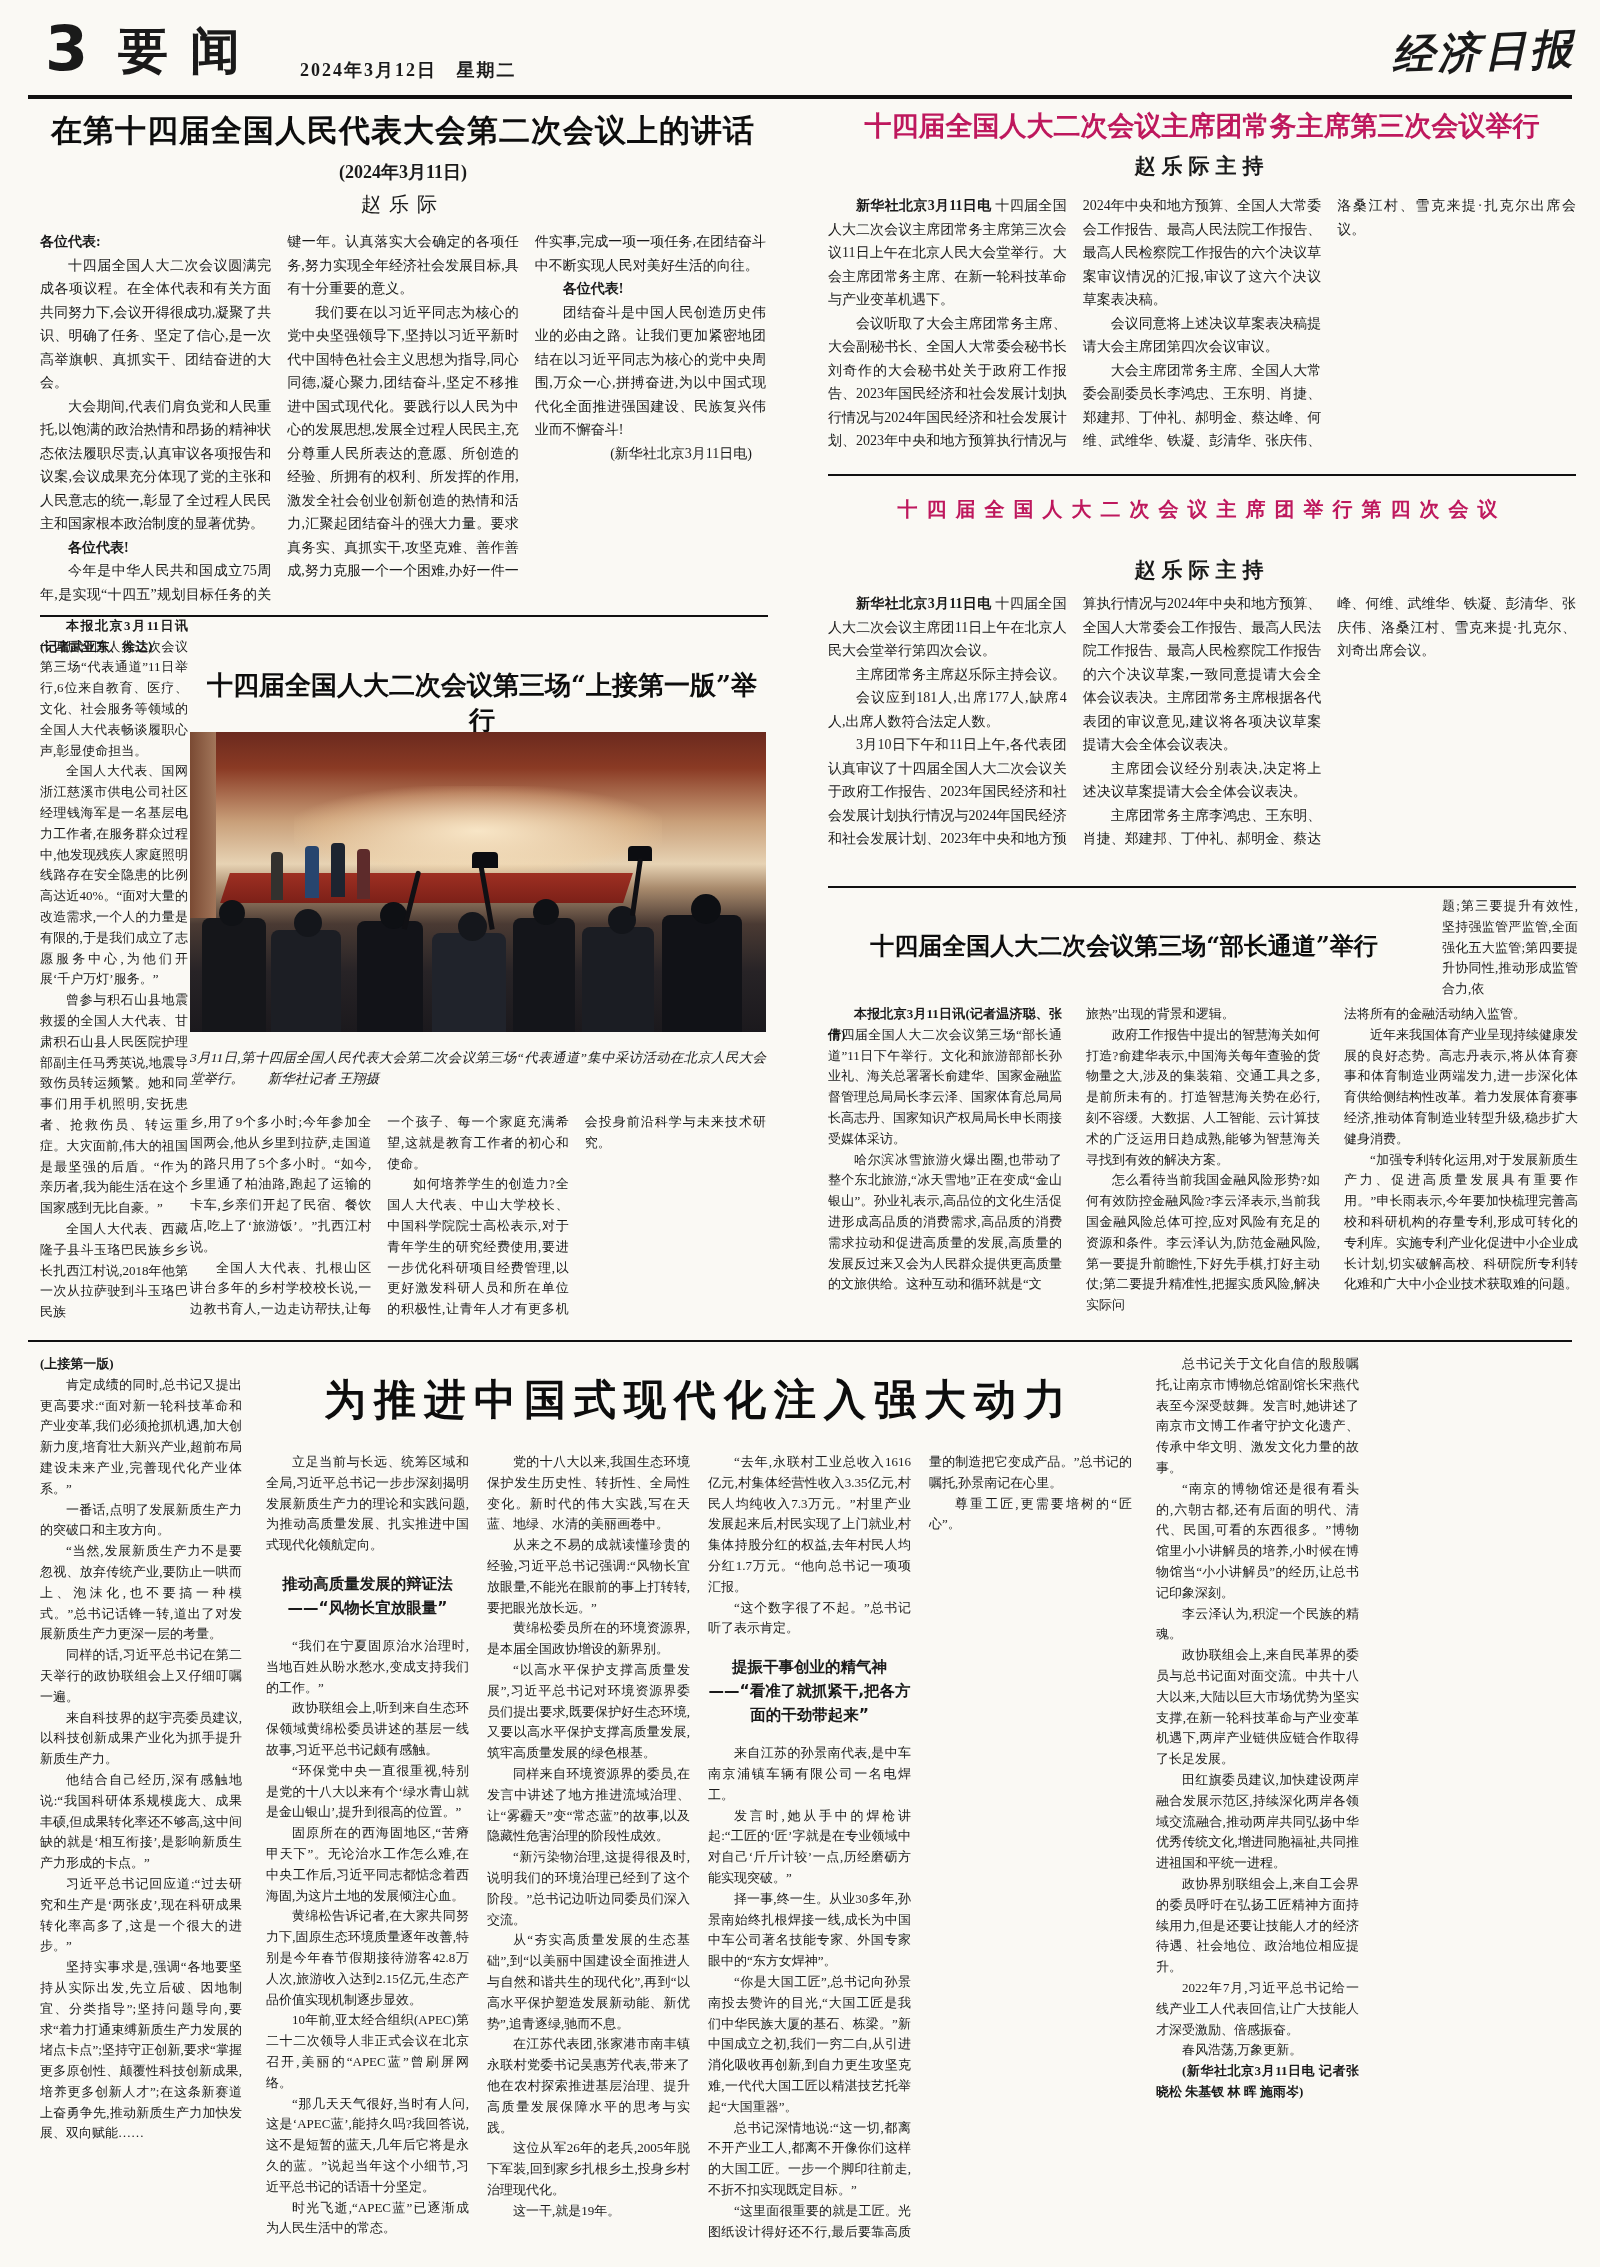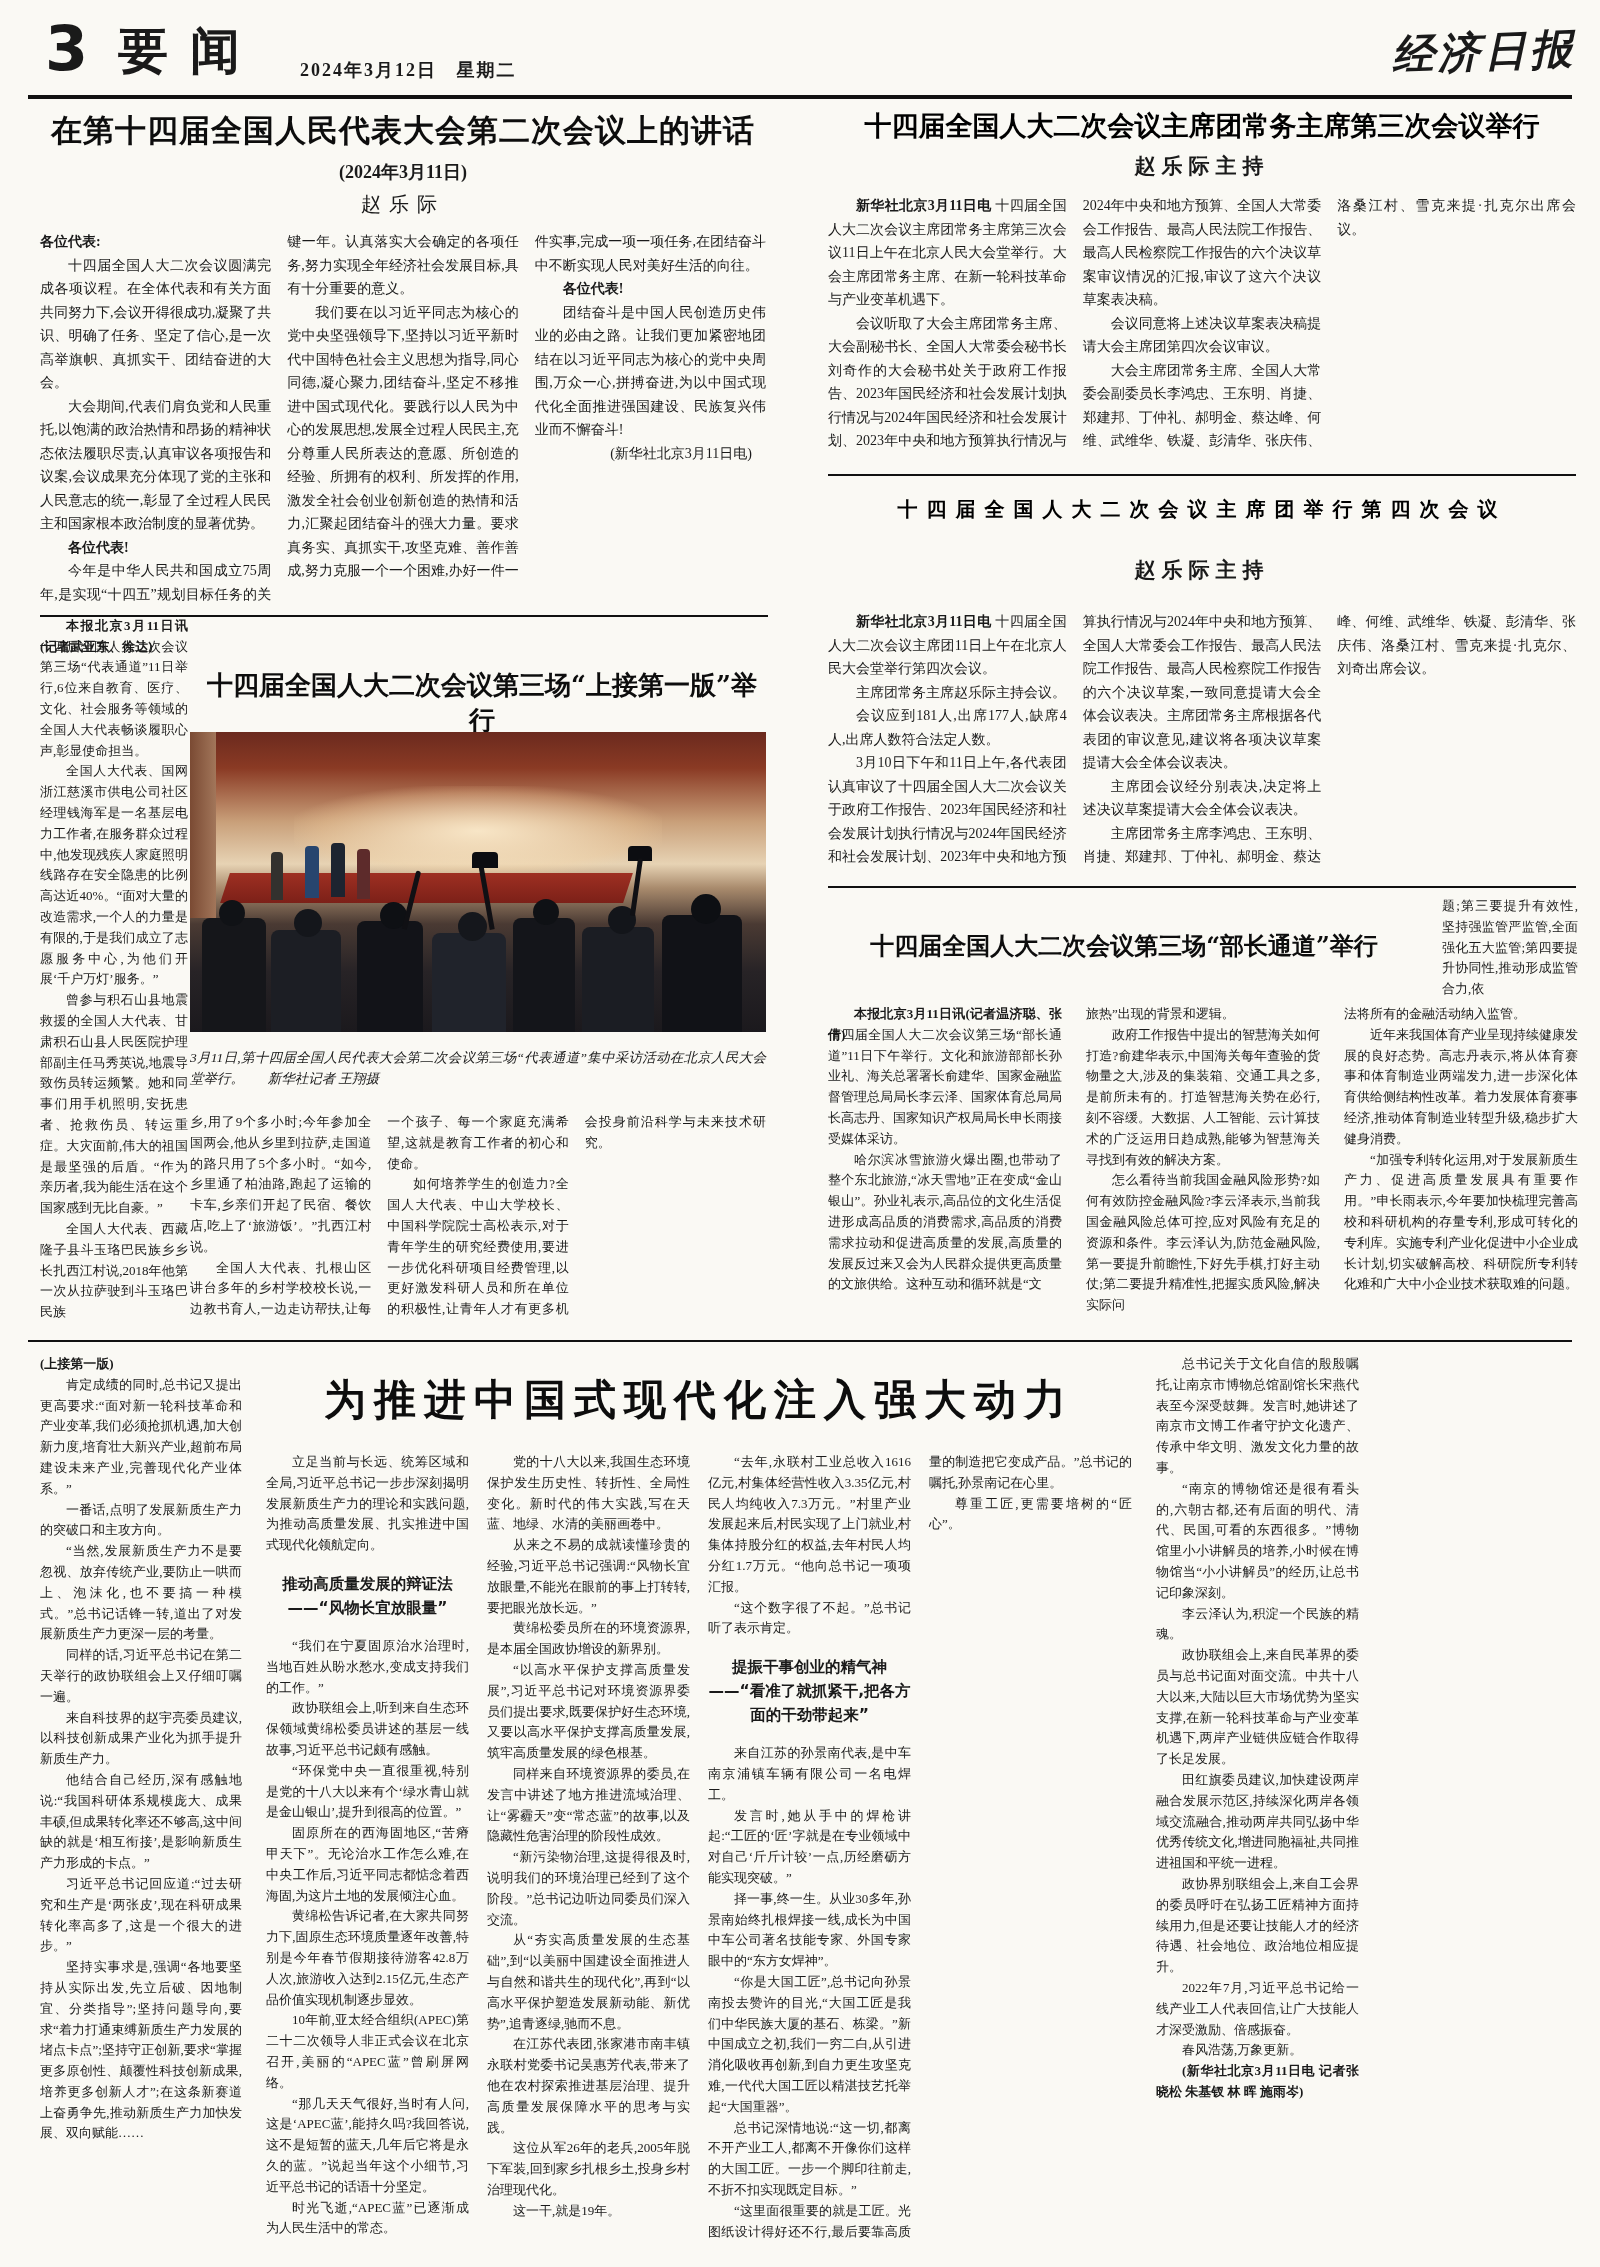--- a/index.html
+++ b/index.html
@@ -8,21 +8,21 @@
   .abs{position:absolute;}
   .rule{position:absolute;background:#111;}
   
   .pageno{font-family:"DejaVu Sans","Liberation Sans",sans-serif;font-weight:900;font-size:62px;line-height:1;}
   .section{font-weight:900;font-size:50px;letter-spacing:22px;line-height:1;font-family:"DejaVu Serif",serif;}
   .eddate{font-size:18px;font-weight:bold;letter-spacing:2px;}
   .masthead{font-style:italic;font-weight:900;font-size:42px;letter-spacing:4px;transform:rotate(-2deg);
             font-family:"DejaVu Serif",serif;}
   
   .h-serif{font-family:"DejaVu Serif","Liberation Serif",serif;font-weight:900;text-align:center;color:#0d0d0d;}
-  .h-sans{font-family:"DejaVu Sans","Liberation Sans",sans-serif;font-weight:900;text-align:center;color:#000000;}
+  .h-sans{font-family:"DejaVu Sans","Liberation Sans",sans-serif;font-weight:900;text-align:center;color:#be185d;}
   .byline{text-align:center;font-weight:bold;font-size:21px;letter-spacing:6px;}
   .subtle{text-align:center;font-weight:bold;font-size:17px;}
   
   .bodytext{font-size:14px;line-height:1.68;text-align:justify;}
   .bodytext p{margin:0;text-indent:2em;}
   .small{font-size:13px;line-height:1.6;}
   .cols3{column-count:3;column-gap:16px;column-fill:auto;}
   .cols2{column-count:2;column-gap:18px;column-fill:auto;}
   .cols4{column-count:4;column-gap:18px;column-fill:auto;}
   .nolead p:first-child{text-indent:0;}
@@ -144,21 +144,21 @@
         <p>会议听取了大会主席团常务主席、大会副秘书长、全国人大常委会秘书长刘奇作的大会秘书处关于政府工作报告、2023年国民经济和社会发展计划执行情况与2024年国民经济和社会发展计划、2023年中央和地方预算执行情况与2024年中央和地方预算、全国人大常委会工作报告、最高人民法院工作报告、最高人民检察院工作报告的六个决议草案审议情况的汇报,审议了这六个决议草案表决稿。</p>
         <p>会议同意将上述决议草案表决稿提请大会主席团第四次会议审议。</p>
         <p>大会主席团常务主席、全国人大常委会副委员长李鸿忠、王东明、肖捷、郑建邦、丁仲礼、郝明金、蔡达峰、何维、武维华、铁凝、彭清华、张庆伟、洛桑江村、雪克来提·扎克尔出席会议。</p>
       </div>
   </div>
 
   <div class="rule" style="left:828px;top:474px;width:748px;height:2px;"></div>
 
   <div class="abs h-sans" style="left:828px;top:496px;width:748px;font-size:20px;letter-spacing:9px;">十四届全国人大二次会议主席团举行第四次会议</div>
   <div class="abs byline" style="left:828px;top:556px;width:748px;">赵乐际主持</div>
-  <div class="abs bodytext cols3" style="left:828px;top:610px;width:748px;height:282px;">
+  <div class="abs bodytext cols3" style="left:828px;top:592px;width:748px;height:282px;">
     <p><b class="dateline">新华社北京3月11日电</b><span>  十四届全国人大二次会议主席团11日上午在北京人民大会堂举行第四次会议。</span></p>
     <div>
         <p>主席团常务主席赵乐际主持会议。</p>
         <p>会议应到181人,出席177人,缺席4人,出席人数符合法定人数。</p>
         <p>3月10日下午和11日上午,各代表团认真审议了十四届全国人大二次会议关于政府工作报告、2023年国民经济和社会发展计划执行情况与2024年国民经济和社会发展计划、2023年中央和地方预算执行情况与2024年中央和地方预算、全国人大常委会工作报告、最高人民法院工作报告、最高人民检察院工作报告的六个决议草案,一致同意提请大会全体会议表决。主席团常务主席根据各代表团的审议意见,建议将各项决议草案提请大会全体会议表决。</p>
         <p>主席团会议经分别表决,决定将上述决议草案提请大会全体会议表决。</p>
         <p>主席团常务主席李鸿忠、王东明、肖捷、郑建邦、丁仲礼、郝明金、蔡达峰、何维、武维华、铁凝、彭清华、张庆伟、洛桑江村、雪克来提·扎克尔、刘奇出席会议。</p>
       </div>
   </div>
 

